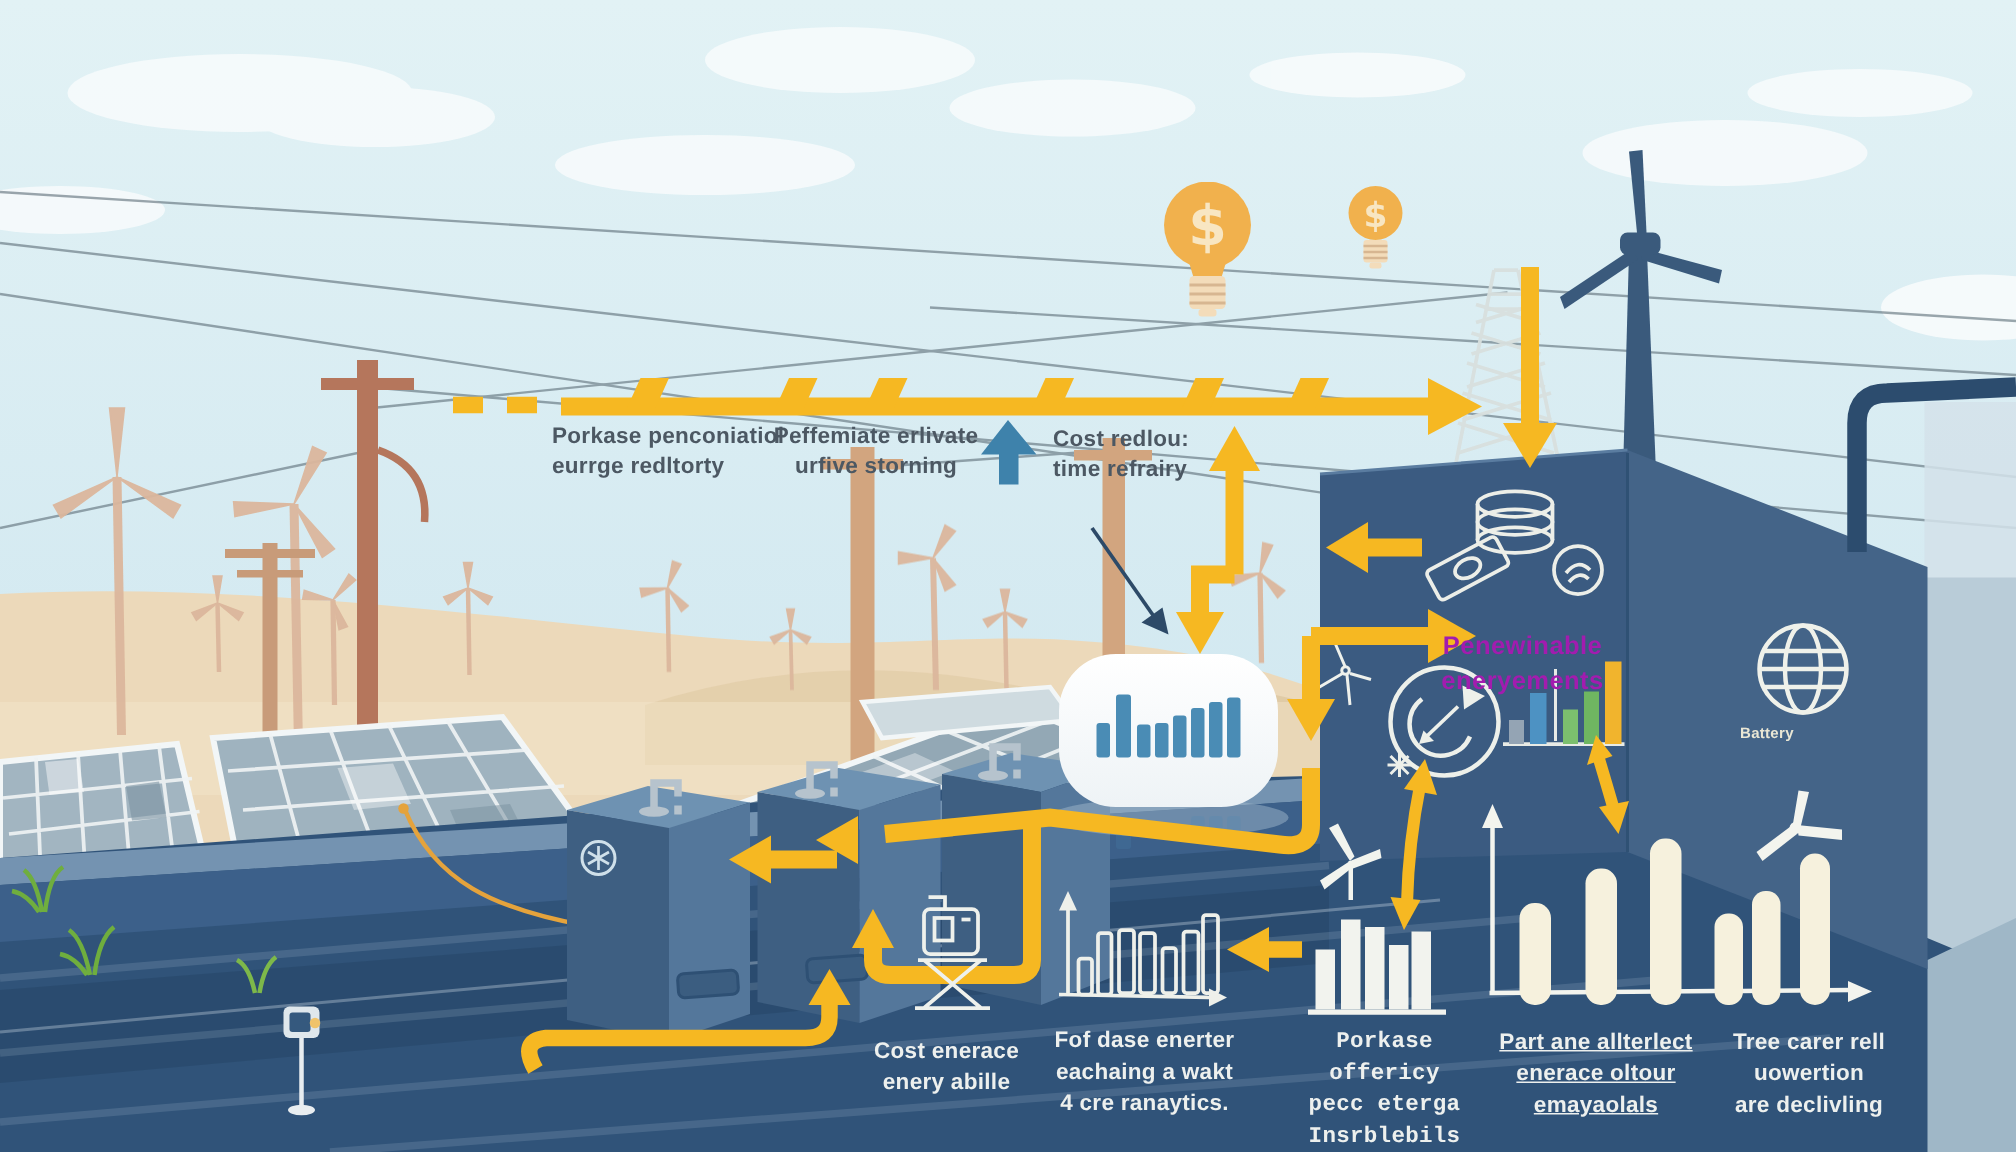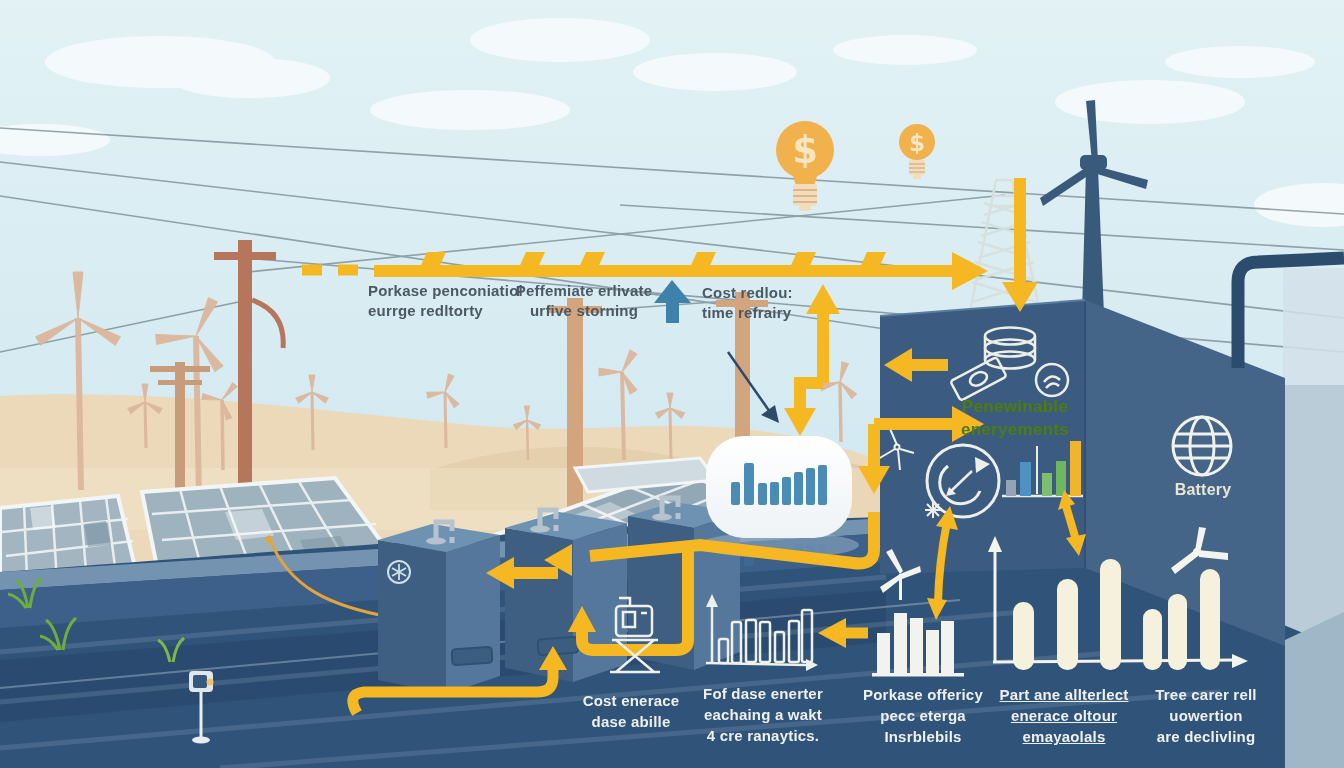--- a/index.html
+++ b/index.html
@@ -2,22 +2,22 @@
 <html><head>
 <meta charset="utf-8">
 <style>
   html,body{margin:0;padding:0;background:#222;}
   #stage{position:relative;width:1344px;height:768px;overflow:hidden;
          font-family:"Liberation Sans",sans-serif;background:#d7ecf2;}
   #stage svg{position:absolute;left:0;top:0;}
   .lbl{position:absolute;font-weight:700;font-size:15px;line-height:20px;
        color:#4c5863;letter-spacing:.2px;}
   .lbl.light{color:#edf0ee;text-align:center;line-height:21px;font-size:15px;}
-  .lbl.bld{color:#4d7c0f;text-align:center;font-size:17px;line-height:23px;letter-spacing:.3px;}
-  .lbl.cap{color:#e9e6d4;text-align:center;font-size:16px;}
+  .lbl.bld{color:#a21caf;text-align:center;font-size:17px;line-height:23px;letter-spacing:.3px;margin-top:24px;}
+  .lbl.cap{color:#e9e6d4;font-size:10px;}
 </style>
 </head>
 <body>
 
 <div id="stage">
 <svg width="1344" height="768" viewBox="0 0 1344 768">
   <defs>
     <linearGradient id="skyG" x1="0" y1="0" x2="0" y2="1">
       <stop offset="0" stop-color="#e2f2f5"></stop>
           <stop offset="1" stop-color="#c9e3ee"></stop>
@@ -490,28 +490,28 @@
   <div>Cost redlou:</div>
   <div>time refrairy</div>
 </div>
 <div class="lbl bld" style="left:935px;top:395px;width:160px;">
   <div>Penewinable</div>
   <div>eneryements</div>
 </div>
 <div class="lbl cap" style="left:1160px;top:480px;width:86px;">Battery</div>
 <div class="lbl light" style="left:576px;top:690px;width:110px;">
   <div>Cost enerace</div>
-  <div>dase abille</div>
+  <div>enery abille</div>
 </div>
 <div class="lbl light" style="left:697px;top:671px;width:132px;margin-top:12px;">
   <div>Fof dase enerter</div>
   <div>eachaing a wakt</div>
   <div>4 cre ranaytics.</div>
 </div>
-<div class="lbl light" style="left:857px;top:684px;width:132px;">
+<div class="lbl light" style="left:857px;top:684px;width:132px;font-family:Liberation Mono, monospace;">
   <div>Porkase offericy</div>
   <div>pecc eterga</div>
   <div>Insrblebils</div>
 </div>
 <div class="lbl light" style="left:998px;top:684px;width:132px;text-decoration:underline;">
   <div>Part ane allterlect</div>
   <div>enerace oltour</div>
   <div>emayaolals</div>
 </div>
 <div class="lbl light" style="left:1140px;top:684px;width:132px;">

